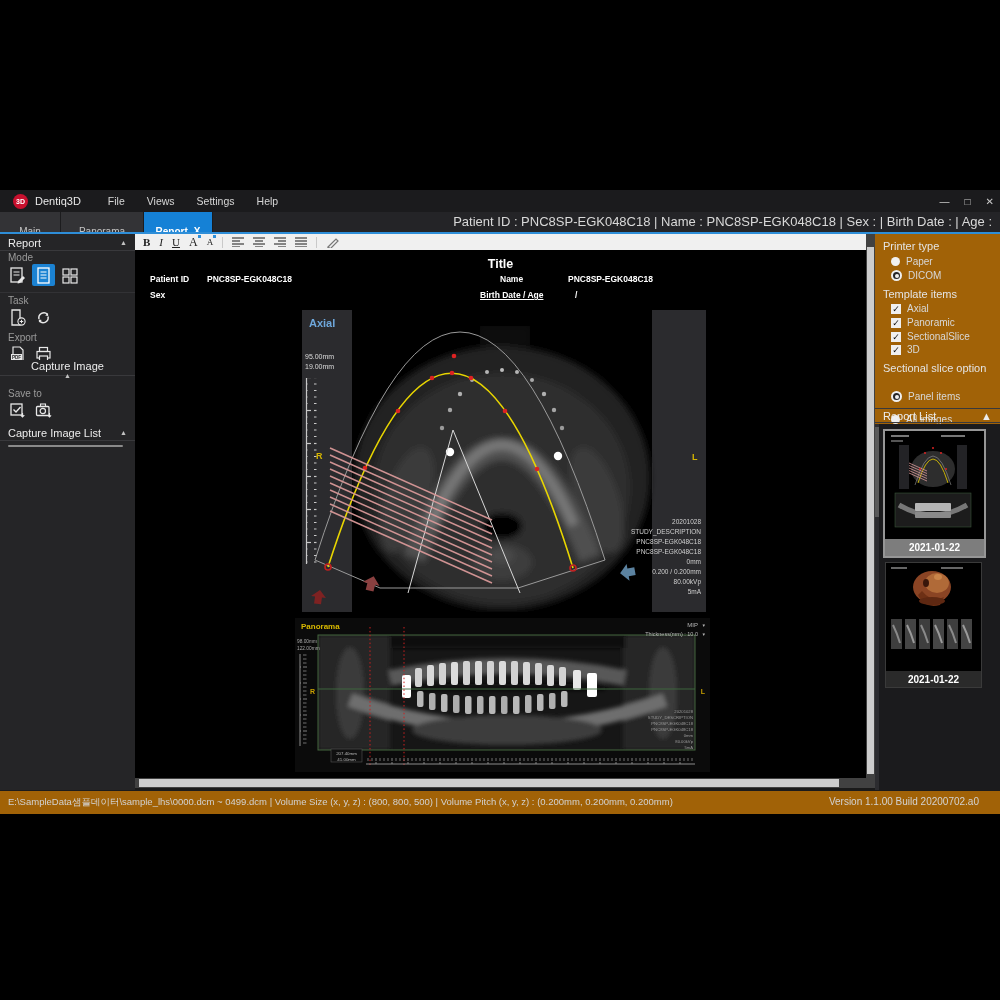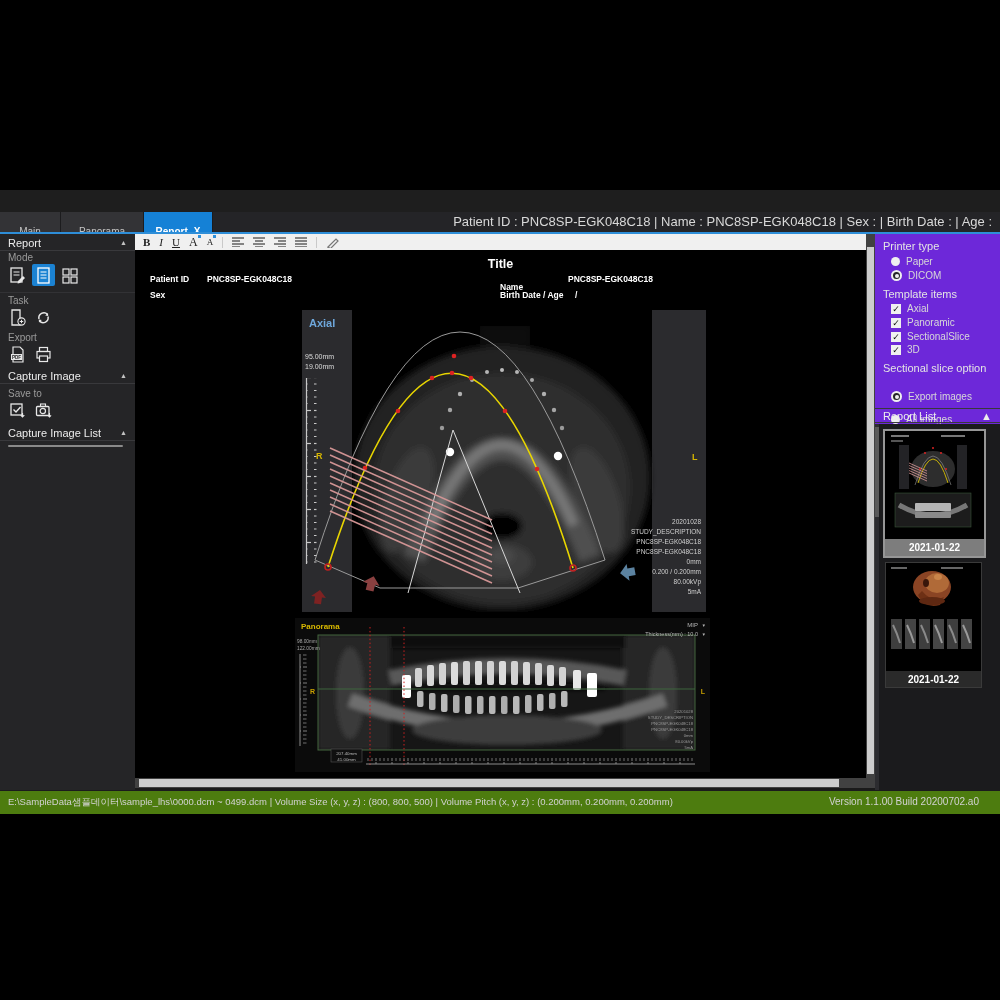--- a/index.html
+++ b/index.html
@@ -18,21 +18,21 @@
   .tabbar{position:absolute;top:22px;left:0;width:1000px;height:20px;background:#242427;display:flex;}
   .tab{height:20px;display:flex;align-items:center;justify-content:center;font-size:10px;color:#c4c4c4;
     background:#333336;border-right:1px solid #1c1c1e;padding:9px 10px;}
   .tab.active{background:#1581d6;color:#fff;font-weight:bold;gap:6px;}
   .patientbar{position:absolute;right:8px;top:22px;height:20px;line-height:20px;color:#d8d8d8;font-size:13px;}
   .accent{position:absolute;top:42px;left:0;width:1000px;height:2px;background:#2e8ed8;z-index:6;}
 
   
   .mainrow{position:absolute;top:42px;left:0;width:1000px;height:558px;}
   .leftbar{position:absolute;left:0;top:0;width:135px;height:558px;background:#252527;}
-  .rightbar{position:absolute;left:875px;top:0;width:125px;height:558px;background:#6d28d9;}
+  .rightbar{position:absolute;left:875px;top:0;width:125px;height:558px;background:#a16207;}
   .center{position:absolute;left:135px;top:0;width:740px;height:558px;background:#1a1a1a;}
 
   
   .sec-head{position:absolute;left:0;width:135px;height:16px;display:flex;align-items:center;justify-content:space-between;
     padding:0 8px;box-sizing:border-box;color:#ececec;font-size:11px;border-bottom:1px solid #39393c;background:#252527;}
   .sec-head .tri{font-size:7px;color:#c2c2c2;}
   .sub-label{position:absolute;left:8px;color:#9a9a9a;font-size:10px;}
   .icon-row{position:absolute;left:6px;display:flex;gap:3px;}
   .icon-btn{width:23px;height:22px;display:flex;align-items:center;justify-content:center;border-radius:2px;}
   .icon-btn.sel{background:#1b82d2;}
@@ -69,31 +69,44 @@
   .rl-scroll{position:absolute;left:0;top:0;width:4px;height:366px;background:#2c2c2f;}
   .rl-scroll-thumb{position:absolute;left:0;top:3px;width:4px;height:90px;background:#5a5a5a;}
   .report-card{position:absolute;background:#000;}
   .card1{top:5px;left:8px;width:99px;border:2px solid #969696;}
   .card2{top:138px;left:10px;width:95px;border:1px solid #3a3a3a;}
   .card-label{height:17px;display:flex;align-items:center;justify-content:center;color:#fff;font-size:10px;font-weight:bold;}
   .card1 .card-label{background:#7d7d7d;}
   .card2 .card-label{background:#2a2a2a;height:16px;}
 
   
-  .statusbar{position:absolute;top:600px;left:0;width:1000px;height:23px;background:#4d7c0f;border-top:1px solid #1b1b1c;}
+  .statusbar{position:absolute;top:600px;left:0;width:1000px;height:23px;background:#a16207;border-top:1px solid #1b1b1c;}
   .status-left{position:absolute;left:8px;top:0;line-height:22px;color:#d2d2d2;font-size:9.5px;}
   .status-right{position:absolute;right:21px;top:0;line-height:22px;color:#d2d2d2;font-size:10px;}
 
   svg text{font-family:"Liberation Sans","DejaVu Sans",sans-serif;}
 </style>
 </head>
 <body>
 
 <div class="app">
 
+  <div class="titlebar">
+    <div class="logo">3D</div>
+    <div class="appname">Dentiq3D</div>
+    <div class="menu">File</div>
+    <div class="menu">Views</div>
+    <div class="menu">Settings</div>
+    <div class="menu">Help</div>
+    <div class="winbtns">
+      <span>—</span>
+      <span>□</span>
+      <span>✕</span>
+    </div>
+  </div>
 
   <div class="tabbar">
     <div class="tab" style="width:40px;">Main</div>
     <div class="tab" style="width:62px;">Panorama</div>
     <div class="tab active" style="width:48px;">
       <span>Report</span>
       <span>X</span>
     </div>
   </div>
   <div class="patientbar">Patient ID : PNC8SP-EGK048C18 | Name : PNC8SP-EGK048C18 | Sex :  | Birth Date :  | Age :</div>
@@ -163,21 +176,21 @@
           </svg>
         </div>
         <div class="icon-btn">
           <svg width="19" height="19" viewBox="0 0 19 19">
             <rect x="5.5" y="2.5" width="8" height="4" fill="none" stroke="#e8e8e8" stroke-width="1.2"></rect>
             <rect x="3" y="6.5" width="13" height="6.5" fill="none" stroke="#e8e8e8" stroke-width="1.2"></rect>
             <rect x="5.5" y="11" width="8" height="5.5" fill="#252527" stroke="#e8e8e8" stroke-width="1.2"></rect>
           </svg>
         </div>
       </div>
-      <div class="sec-head" style="top:136px;">
+      <div class="sec-head" style="top:128px;flex-direction:column;">
         <span>Capture Image</span>
         <span class="tri">▲</span>
       </div>
       <div class="sub-label" style="top:156px;">Save to</div>
       <div class="icon-row" style="top:167px;">
         <div class="icon-btn">
           <svg width="19" height="19" viewBox="0 0 19 19">
             <rect x="3" y="3" width="11" height="11" fill="none" stroke="#e8e8e8" stroke-width="1.3"></rect>
             <path d="M5.5 8.5 l2.5 2.5 4.5-5" fill="none" stroke="#e8e8e8" stroke-width="1.4"></path>
             <path d="M14.5 12 v4 m-1.8-1.8 l1.8 1.8 1.8-1.8" fill="none" stroke="#e8e8e8" stroke-width="1.2"></path>
@@ -243,24 +256,24 @@
         <svg width="14" height="12" viewBox="0 0 14 12">
           <path d="M2 11 L10 3 l2 2 -8 8z" fill="none" stroke="#777" stroke-width="1.2"></path>
           <line x1="1" y1="12" x2="4" y2="12" stroke="#777"></line>
         </svg>
       </div>
 
       <div class="docarea">
         <div class="doc-title">Title</div>
         <div class="fld" style="top:24px;left:15px;">Patient ID</div>
         <div class="fldv" style="top:24px;left:72px;">PNC8SP-EGK048C18</div>
-        <div class="fld" style="top:32px;left:365px;text-align:right;">Name</div>
+        <div class="fld" style="top:24px;left:365px;text-align:right;">Name</div>
         <div class="fldv" style="top:24px;left:433px;">PNC8SP-EGK048C18</div>
         <div class="fld" style="top:40px;left:15px;text-align:right;">Sex</div>
-        <div class="fld" style="top:40px;left:365px;">Birth Date / Age</div>
+        <div class="fld" style="top:40px;left:345px;text-decoration:underline;">Birth Date / Age</div>
         <div class="fldv" style="top:40px;left:440px;">/</div>
 
         <svg style="position:absolute;left:167px;top:60px;" width="404" height="302" viewBox="0 0 404 302">
           <defs>
             <filter id="soft" x="-30%" y="-30%" width="160%" height="160%">
                 <feGaussianBlur stdDeviation="3.2"></feGaussianBlur>
               </filter>
             <pattern id="axticks" width="12" height="33" patternUnits="userSpaceOnUse">
               <line x1="0" y1="1.5" x2="9" y2="1.5" stroke="#c8c8c8" stroke-width="1.2"></line>
               <line x1="0" y1="8" x2="5.5" y2="8" stroke="#c8c8c8" stroke-width="1"></line>
@@ -501,21 +514,21 @@
         <span>3D</span>
       </div>
 
       <div class="rs-label" style="top:130px;">Sectional slice option</div>
       <div class="opt" style="top:145px;margin-top:37px;">
         <span class="radio"></span>
         <span>All images</span>
       </div>
       <div class="opt" style="top:159px;">
         <span class="radio sel"></span>
-        <span>Export images</span>
+        <span>Panel items</span>
       </div>
 
       <div class="rl-head">
         <span>Report List</span>
         <span class="tri">▲</span>
       </div>
 
       <div class="rl-area">
         <div class="rl-scroll">
             <div class="rl-scroll-thumb"></div>

